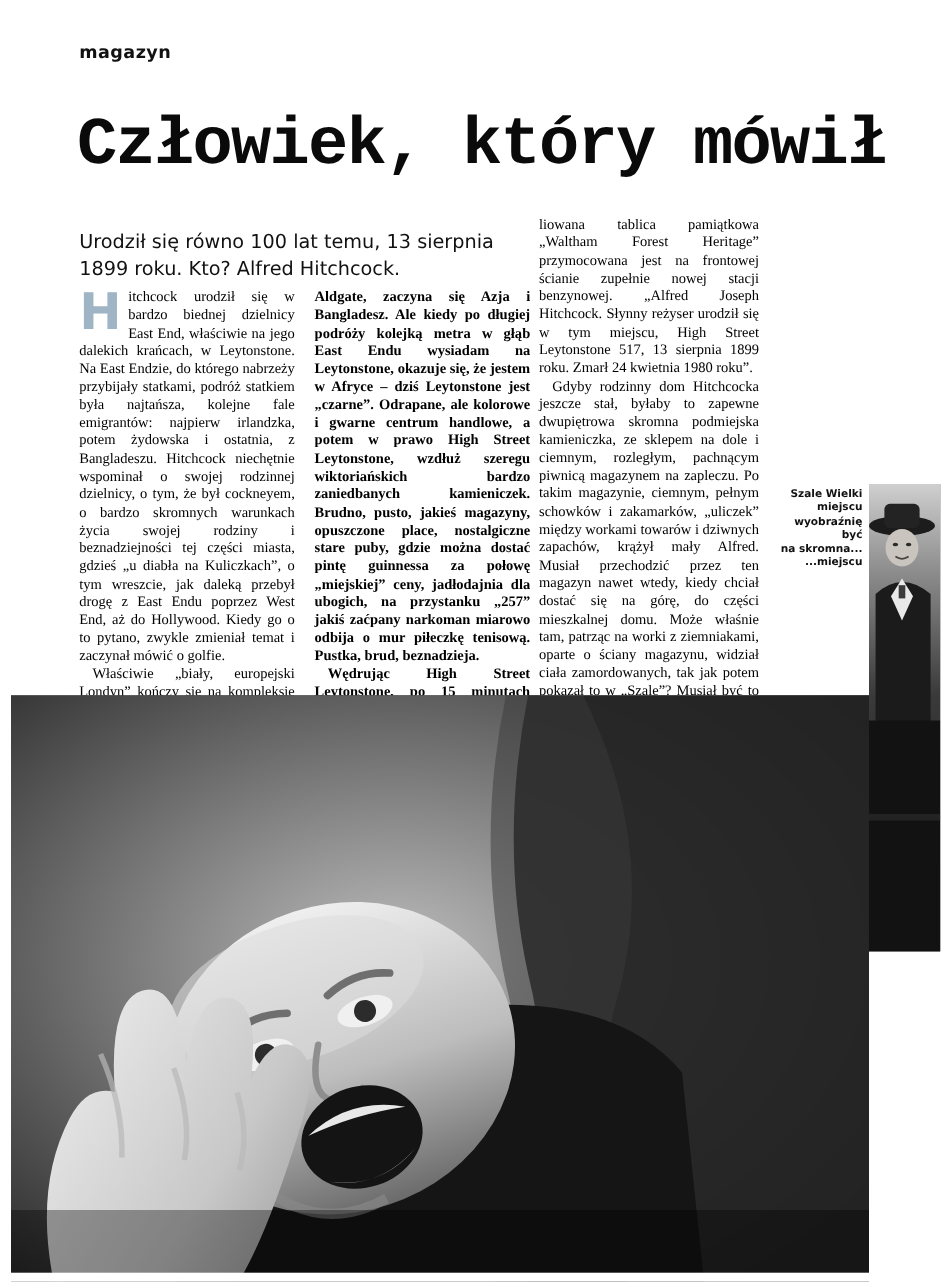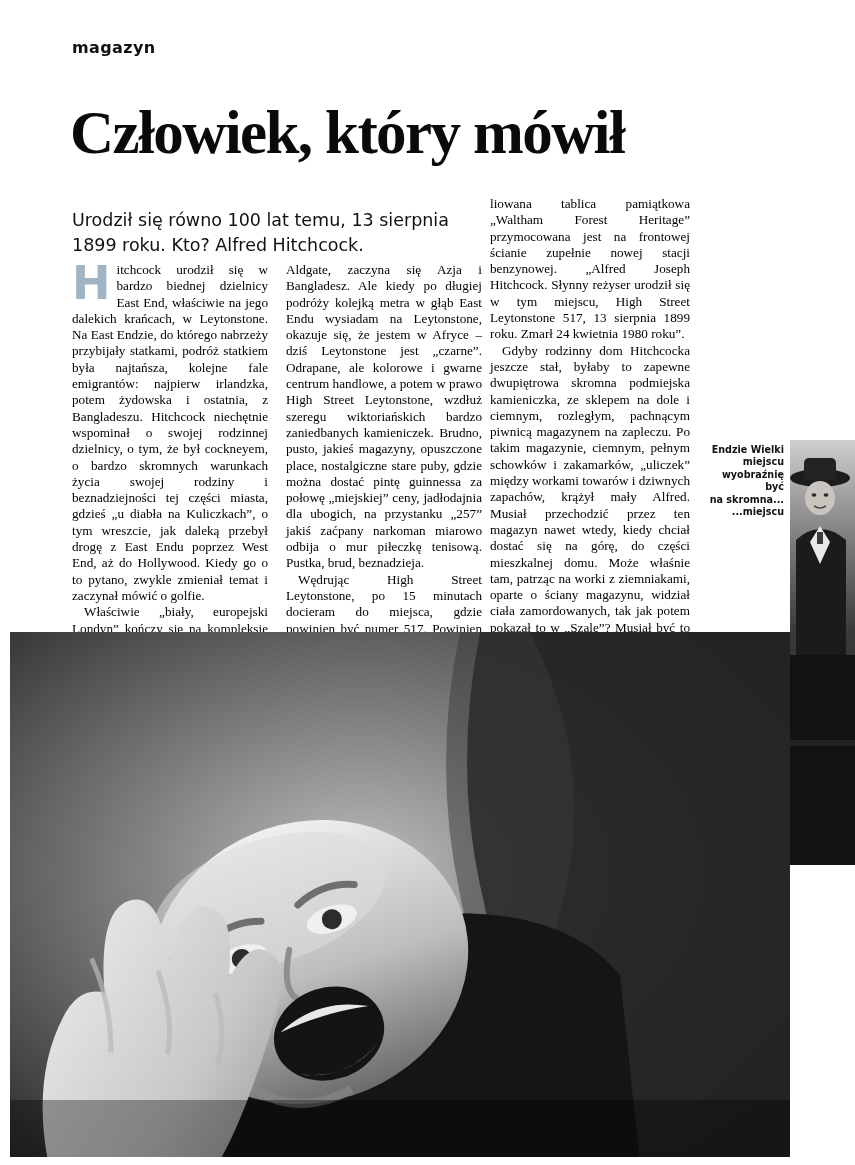--- a/index.html
+++ b/index.html
@@ -35,21 +35,21 @@
     letter-spacing: 0.4px;
     color: #111;
   }
 
   
   .headline {
     position: absolute;
     left: 70px;
     top: 100px;
     width: 770px;
-    font-family: Liberation Serif, serif;
+    font-family: Liberation Mono, monospace;
     font-weight: bold;
     font-size: 61px;
     line-height: 66px;
     letter-spacing: -1.6px;
     color: #0a0a0a;
     white-space: nowrap;
     overflow: hidden;
   }
 
   
@@ -77,21 +77,21 @@
   }
   .col p {
     margin: 0;
     text-indent: 12px;
   }
   .col p.first {
     text-indent: 0;
   }
 
   #col1 { left: 72px;  top: 262px; width: 196px; }
-  #col2 { left: 286px; top: 262px; width: 196px; }
+  #col2 { left: 286px; top: 262px; width: 196px; font-weight: bold; }
   #col3 { left: 490px; top: 196px; width: 200px; }
 
   
   .dropcap {
     float: left;
     font-family: "DejaVu Sans", sans-serif;
     font-weight: bold;
     font-size: 46px;
     line-height: 38px;
     padding: 2px 6px 0 0;
@@ -165,21 +165,21 @@
     <p class="first"><span>Aldgate, zaczyna się Azja i Bangladesz. Ale kiedy po długiej podróży kolejką metra w głąb East Endu wysiadam na Leytonstone, okazuje się, że jestem w Afryce – dziś Leytonstone jest „czarne”. Odrapane, ale kolorowe i gwarne centrum handlowe, a potem w prawo High Street Leytonstone, wzdłuż szeregu wiktoriańskich bardzo zaniedbanych kamieniczek. Brudno, pusto, jakieś magazyny, opuszczone place, nostalgiczne stare puby, gdzie można dostać pintę guinnessa za połowę „miejskiej” ceny, jadłodajnia dla ubogich, na przystanku „257” jakiś zaćpany narkoman miarowo odbija o mur piłeczkę tenisową. Pustka, brud, beznadzieja.</span></p>
     <p><span>Wędrując High Street Leytonstone, po 15 minutach docieram do miejsca, gdzie powinien być numer 517. Powinien być, ale nie ma. Niebieska ema-</span></p>
   </div>
 
   <div class="col" id="col3">
     <p class="first"><span>liowana tablica pamiątkowa „Waltham Forest Heritage” przymocowana jest na frontowej ścianie zupełnie nowej stacji benzynowej. „Alfred Joseph Hitchcock. Słynny reżyser urodził się w tym miejscu, High Street Leytonstone 517, 13 sierpnia 1899 roku. Zmarł 24 kwietnia 1980 roku”.</span></p>
     <p><span>Gdyby rodzinny dom Hitchcocka jeszcze stał, byłaby to zapewne dwupiętrowa skromna podmiejska kamieniczka, ze sklepem na dole i ciemnym, rozległym, pachnącym piwnicą magazynem na zapleczu. Po takim magazynie, ciemnym, pełnym schowków i zakamarków, „uliczek” między workami towarów i dziwnych zapachów, krążył mały Alfred. Musiał przechodzić przez ten magazyn nawet wtedy, kiedy chciał dostać się na górę, do części mieszkalnej domu. Może właśnie tam, patrząc na worki z ziemniakami, oparte o ściany magazynu, widział ciała zamordowanych, tak jak potem pokazał to w „Szale”? Musiał być to świat działający na jego wyobraźnię,</span></p>
   </div>
 
   <div class="caption">
-    <div>Endzie Wielki</div>
+    <div>Szale Wielki</div>
     <div>miejscu</div>
     <div>wyobraźnię być</div>
     <div>na skromna...</div>
     <div>...miejscu</div>
   </div>
 
   <div class="photo-right">
     <svg class="ph-svg" viewBox="0 0 65 425" preserveAspectRatio="xMidYMid slice">
       <defs>
         <linearGradient id="pg" x1="0" y1="0" x2="0" y2="1">

